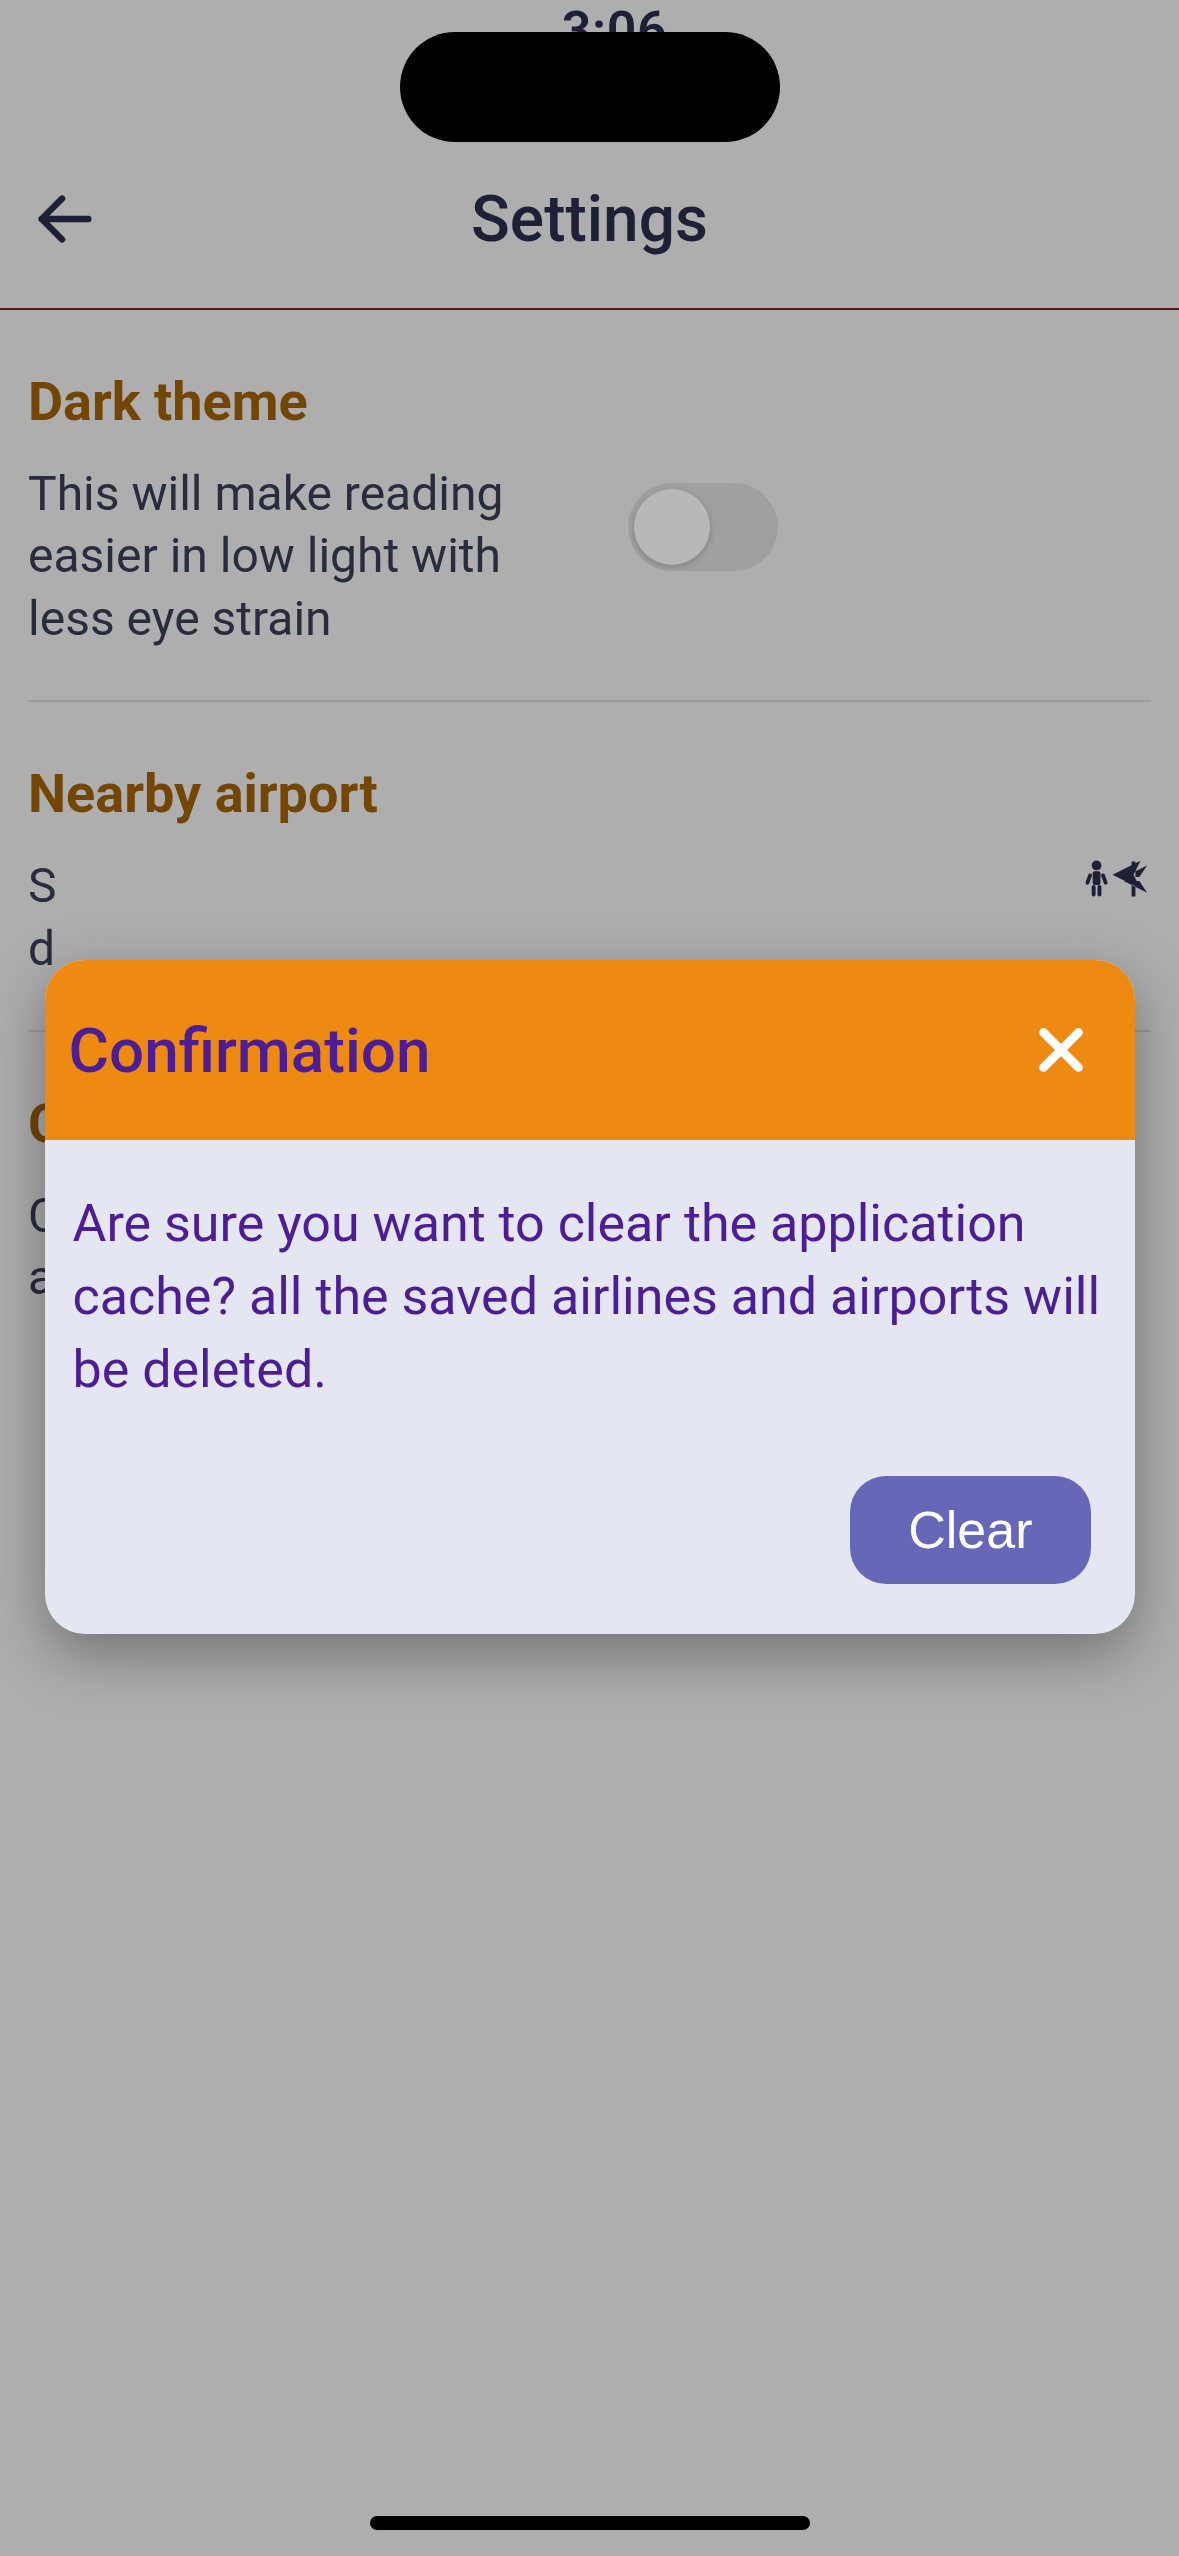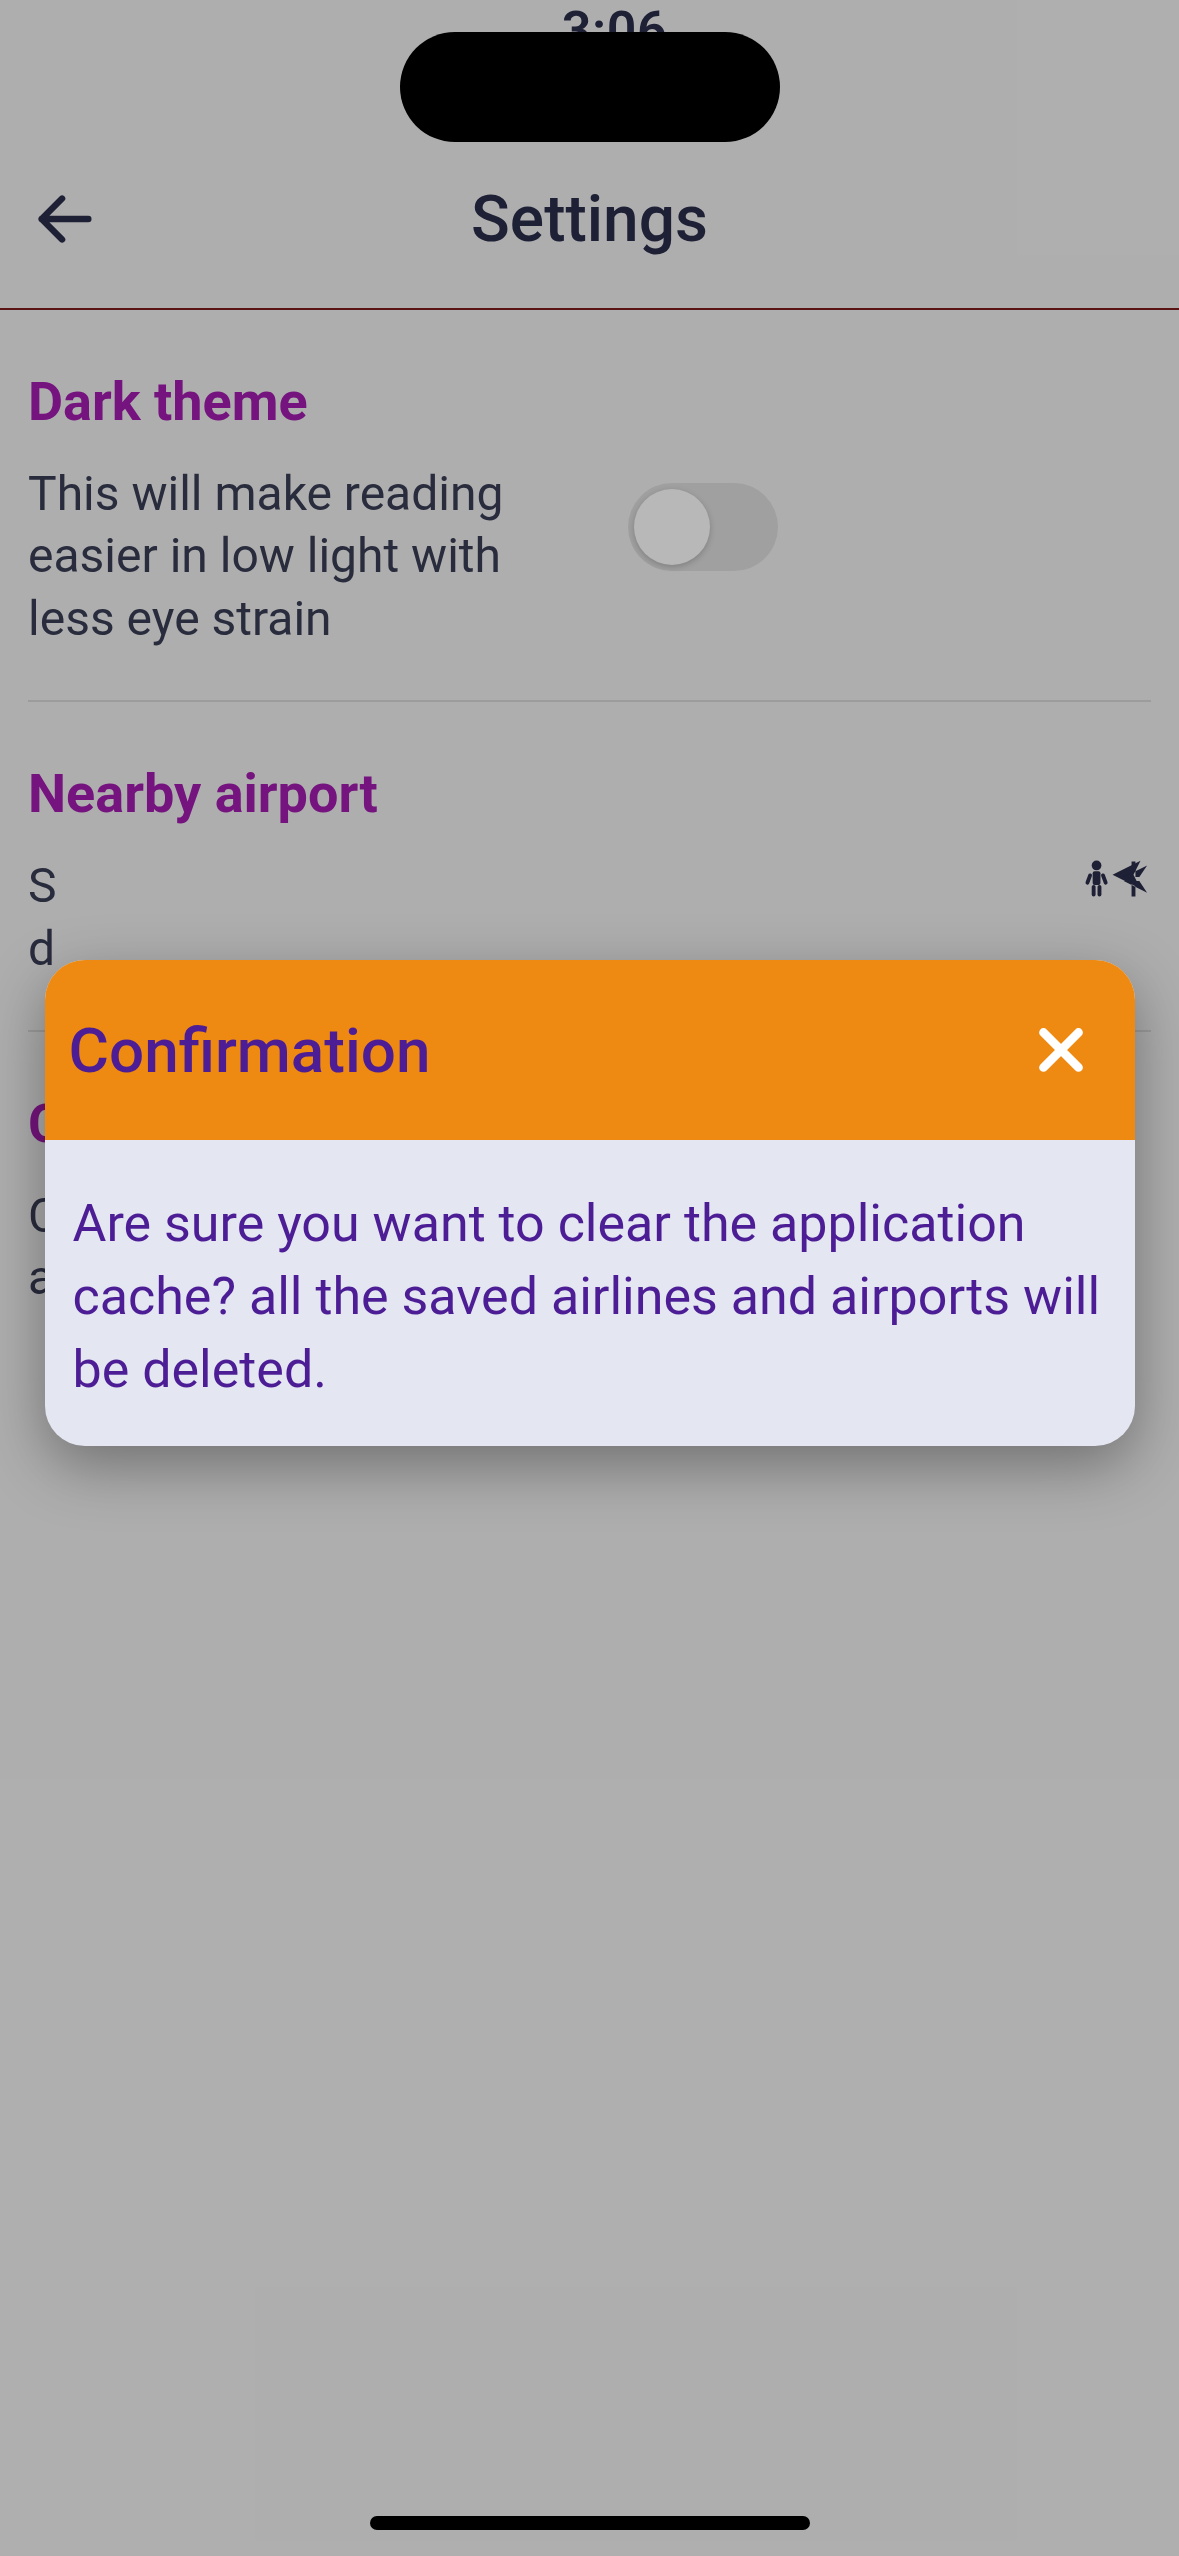--- a/index.html
+++ b/index.html
@@ -115,21 +115,21 @@
     padding: 0 28px;
   }
   .section {
     padding: 60px 0 50px;
     border-bottom: 2px solid #d8d8d8;
     position: relative;
   }
   .section-title {
     font-size: 54px;
     font-weight: 700;
-    color: #a21caf;
+    color: #a16207;
     margin-bottom: 30px;
   }
   .section-body {
     display: flex;
     align-items: flex-start;
     gap: 40px;
   }
   .section-desc {
     font-size: 48px;
     line-height: 1.3;
@@ -325,16 +325,19 @@
       <div class="modal-title">Confirmation</div>
       <button class="close-btn">
         <svg width="60" height="60" viewBox="0 0 24 24">
           <path d="M5 5 L19 19 M19 5 L5 19" stroke="#fff" stroke-width="3.5" stroke-linecap="round"></path>
         </svg>
       </button>
     </div>
     <div class="modal-body">
       <div class="modal-message">Are sure you want to clear the application cache? all the saved airlines and airports will be deleted.</div>
     </div>
+    <div class="modal-actions">
+      <button class="clear-btn">Clear</button>
+    </div>
   </div>
 </div>
 
 <div class="home-indicator"></div>
 
 </body></html>

